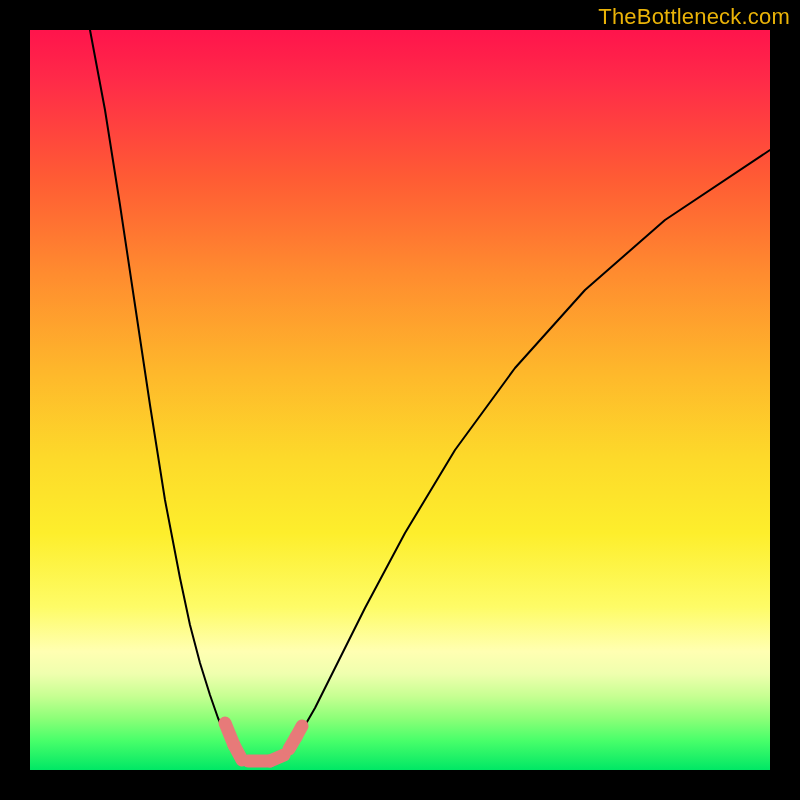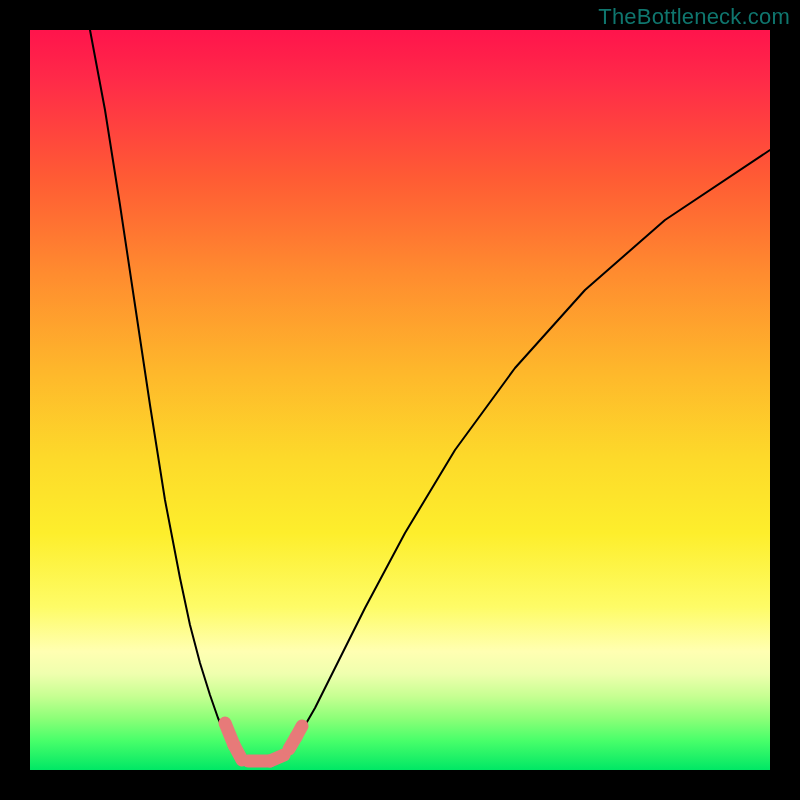--- a/index.html
+++ b/index.html
@@ -48,21 +48,21 @@
     width: 740px;
     height: 740px;
     overflow: visible;
   }
   .watermark {
     position: absolute;
     top: 4px;
     right: 10px;
     font-size: 22px;
     font-weight: 500;
-    color: #0f766e;
+    color: #eab308;
     letter-spacing: 0.2px;
   }
 </style>
 </head>
 <body>
 
 <div class="frame">
   <div class="watermark">TheBottleneck.com</div>
   <div class="plot">
     <svg viewBox="0 0 740 740" preserveAspectRatio="none">

